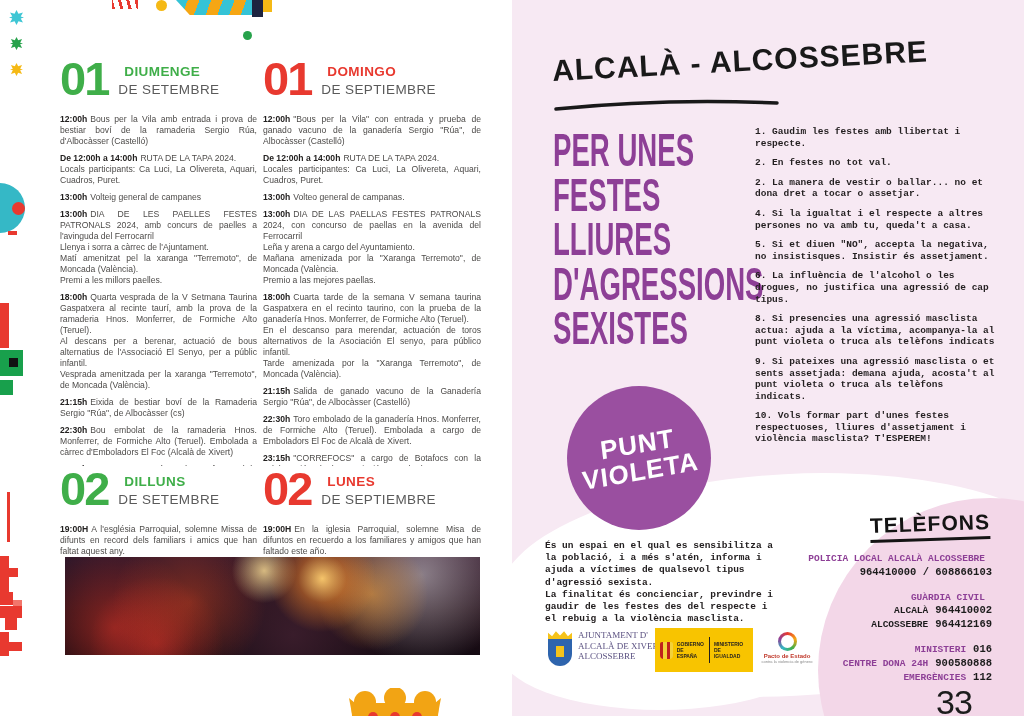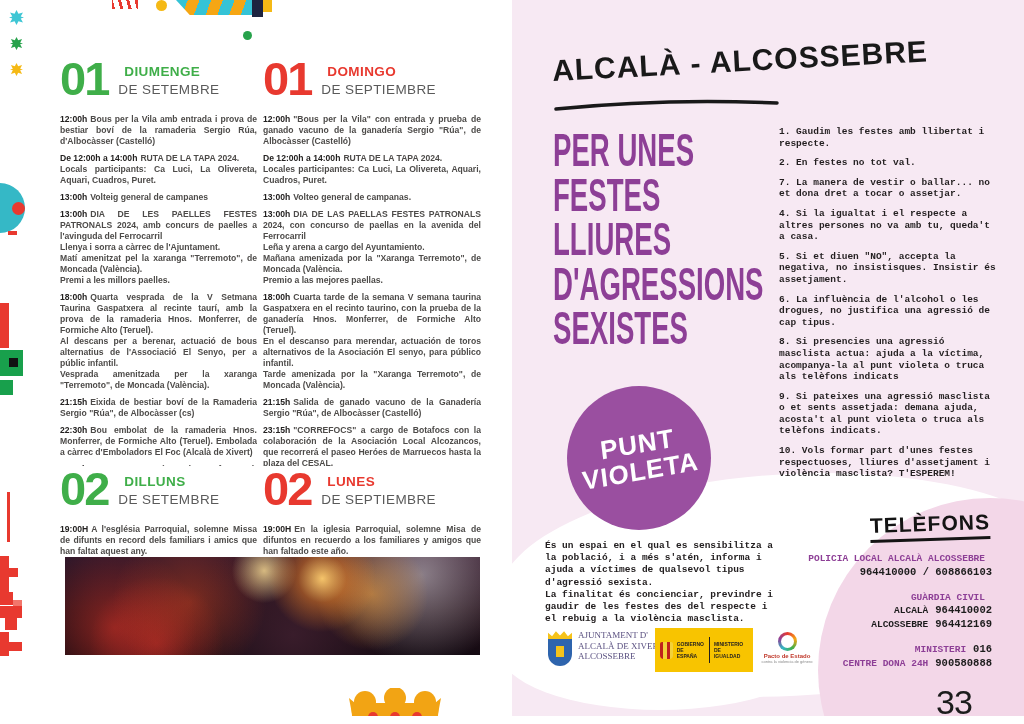--- a/index.html
+++ b/index.html
@@ -9,21 +9,21 @@
   .page-left{position:absolute;left:0;top:0;width:512px;height:724px;background:#fff;}
   .col{position:absolute;}
   .day-head{display:flex;gap:10px;align-items:flex-start;margin-bottom:15px;}
   .day-num{font-size:47px;font-weight:700;line-height:.82;letter-spacing:-2px;}
   .green{color:var(--green,#3fae49);} .red{color:var(--red,#e8392f);}
   .weekday{display:block;font-weight:700;font-size:13.5px;letter-spacing:.4px;margin-top:4px;margin-left:6px;}
   .month{display:block;font-size:13.5px;color:#5a5a5a;letter-spacing:.4px;margin-top:3px;}
   .events{overflow:hidden;}
   .event{font-size:8.6px;line-height:11px;color:#4d4b49;margin-bottom:6px;text-align:justify;}
   .event .t{font-weight:700;color:#232120;margin-right:3px;}
-  .event .x{white-space:pre-line;font-weight:bold;}
+  .event .x{white-space:pre-line;}
   
   .photo{position:absolute;left:65px;top:557px;width:415px;height:98px;
     background:
       radial-gradient(circle at 62% 22%, rgba(255,205,110,.95), rgba(255,140,40,.45) 9%, transparent 20%),
       radial-gradient(circle at 48% 14%, rgba(255,225,150,.8), transparent 14%),
       radial-gradient(circle at 74% 38%, rgba(255,170,60,.55), transparent 18%),
       radial-gradient(circle at 86% 18%, rgba(230,230,235,.5), transparent 25%),
       radial-gradient(circle at 30% 46%, rgba(210,70,35,.5), transparent 26%),
       radial-gradient(circle at 12% 72%, rgba(225,55,40,.55), transparent 22%),
       radial-gradient(circle at 22% 88%, rgba(190,40,40,.6), transparent 20%),
@@ -46,21 +46,21 @@
   .blob-white-1{position:absolute;left:-14px;top:474px;width:584px;height:222px;background:#fff;border-radius:50%;transform:rotate(-3deg);}
   .blob-white-2{position:absolute;left:-14px;top:588px;width:324px;height:122px;background:#fff;border-radius:50%;}
   .blob-pink{position:absolute;left:306px;top:498px;width:344px;height:344px;background:#f3d7e8;border-radius:50%;}
   .r-title{position:absolute;left:41px;top:54px;width:372px;font-size:30px;font-weight:700;color:#191919;
            letter-spacing:1px;transform:rotate(-3deg);transform-origin:left bottom;white-space:nowrap;}
   .r-underline{position:absolute;left:41px;top:95px;}
   .slogan{position:absolute;left:41px;top:128px;}
   .slogan-line{display:block;font-size:46px;font-weight:700;line-height:44.5px;color:var(--purple,#8d3f96);
                transform:scaleX(.6);transform-origin:left center;white-space:nowrap;letter-spacing:0;}
   .rules{position:absolute;left:243px;top:126px;width:241px;}
-  .rule{font:700 9.5px/11.6px "Liberation Mono",monospace;color:#231f20;margin-bottom:8px;margin-left:24px;}
+  .rule{font:700 9.5px/11.6px "Liberation Mono",monospace;color:#231f20;margin-bottom:8px;}
   .pv-circle{position:absolute;left:55px;top:386px;width:144px;height:144px;border-radius:50%;
              background:var(--violet,#9a4fa0);display:flex;align-items:center;justify-content:center;}
   .pv-text{transform:rotate(-10deg) skewX(-3deg);color:#fff;font-weight:700;font-size:26px;line-height:27px;
            text-align:center;letter-spacing:1px;}
   .descr{position:absolute;left:33px;top:540px;width:234px;font:700 9.5px/12.2px "Liberation Mono",monospace;
          color:#242021;white-space:pre-line;}
   .tel-head-wrap{position:absolute;left:250px;top:512px;width:228px;text-align:right;}
   .tel-head{display:inline-block;font-size:21px;font-weight:700;color:#141414;letter-spacing:1px;
             border-bottom:3.5px solid #141414;padding-bottom:2px;transform:rotate(-2deg);}
   .phones{position:absolute;left:252px;top:552px;width:228px;text-align:right;}
@@ -196,20 +196,21 @@
 Locales participantes: Ca Luci, La Olivereta, Aquari, Cuadros, Puret.</span></div>
           <div class="event"><span class="t">13:00h</span><span class="x">Volteo general de campanas.</span></div>
           <div class="event"><span class="t">13:00h</span><span class="x">DIA DE LAS PAELLAS FESTES PATRONALS 2024, con concurso de paellas en la avenida del Ferrocarril
 Leña y arena a cargo del Ayuntamiento.
 Mañana amenizada por la "Xaranga Terremoto", de Moncada (València.
 Premio a las mejores paellas.</span></div>
           <div class="event"><span class="t">18:00h</span><span class="x">Cuarta tarde de la semana V semana taurina Gaspatxera en el recinto taurino, con la prueba de la ganadería Hnos. Monferrer, de Formiche Alto (Teruel).
 En el descanso para merendar, actuación de toros alternativos de la Asociación El senyo, para público infantil.
 Tarde amenizada por la "Xaranga Terremoto", de Moncada (València).</span></div>
           <div class="event"><span class="t">21:15h</span><span class="x">Salida de ganado vacuno de la Ganadería Sergio "Rúa", de Albocàsser (Castelló)</span></div>
+          <div class="event"><span class="t">22:30h</span><span class="x">Toro embolado de la ganadería Hnos. Monferrer, de Formiche Alto (Teruel). Embolada a cargo de Emboladors El Foc de Alcalà de Xivert.</span></div>
           <div class="event"><span class="t">23:15h</span><span class="x">"CORREFOCS" a cargo de Botafocs con la colaboración de la Asociación Local Alcozancos, que recorrerá el paseo Heróes de Marruecos hasta la plaza del CESAL.</span></div>
         </div>
     </div>
 
     <div class="col" style="left:263px;top:470px;width:218px;">
       <div class="day-head">
         <span class="day-num red">02</span>
         <span>
           <span class="weekday red">LUNES</span>
           <span class="month">DE SEPTIEMBRE</span>
@@ -246,21 +247,21 @@
         <span class="slogan-line">FESTES</span>
         <span class="slogan-line">LLIURES</span>
         <span class="slogan-line">D'AGRESSIONS</span>
         <span class="slogan-line">SEXISTES</span>
       </div>
 
     <div class="rules">
 
     <div class="rule">1. Gaudim les festes amb llibertat i respecte.</div>
         <div class="rule">2. En festes no tot val.</div>
-        <div class="rule">7. La manera de vestir o ballar... no et dona dret a tocar o assetjar.</div>
+        <div class="rule">2. La manera de vestir o ballar... no et dona dret a tocar o assetjar.</div>
         <div class="rule">4. Si la igualtat i el respecte a altres persones no va amb tu, queda't a casa.</div>
         <div class="rule">5. Si et diuen "NO", accepta la negativa, no insistisques. Insistir és assetjament.</div>
         <div class="rule">6. La influència de l'alcohol o les drogues, no justifica una agressió de cap tipus.</div>
         <div class="rule">8. Si presencies una agressió masclista actua: ajuda a la víctima, acompanya-la al punt violeta o truca als telèfons indicats</div>
         <div class="rule">9. Si pateixes una agressió masclista o et sents assetjada: demana ajuda, acosta't al punt violeta o truca als telèfons indicats.</div>
         <div class="rule">10. Vols formar part d'unes festes respectuoses, lliures d'assetjament i violència masclista? T'ESPEREM!</div>
       </div>
 
     <div class="pv-circle">
       <div class="pv-text">
@@ -277,20 +278,21 @@
     </div>
     <div class="phones">
 
     <div class="ph-line"><span class="ph-label">POLICIA LOCAL ALCALÀ ALCOSSEBRE</span><span class="ph-num"></span></div>
         <div class="ph-line"><span class="ph-label"></span><span class="ph-num">964410000 / 608866103</span></div>
         <div class="ph-line gap"><span class="ph-label">GUÀRDIA CIVIL</span><span class="ph-num"></span></div>
         <div class="ph-line dark"><span class="ph-label">ALCALÀ</span><span class="ph-num">964410002</span></div>
         <div class="ph-line dark"><span class="ph-label">ALCOSSEBRE</span><span class="ph-num">964412169</span></div>
         <div class="ph-line gap"><span class="ph-label">MINISTERI</span><span class="ph-num">016</span></div>
         <div class="ph-line"><span class="ph-label">CENTRE DONA 24H</span><span class="ph-num">900580888</span></div>
+        <div class="ph-line"><span class="ph-label">EMERGÈNCIES</span><span class="ph-num">112</span></div>
       </div>
 
     <div class="logo-aj">
       <div class="aj-shield">
         <div class="aj-crown"></div>
         <div class="aj-body"></div>
       </div>
       <div class="aj-text">AJUNTAMENT D'
 ALCALÀ DE XIVERT
 ALCOSSEBRE</div>

